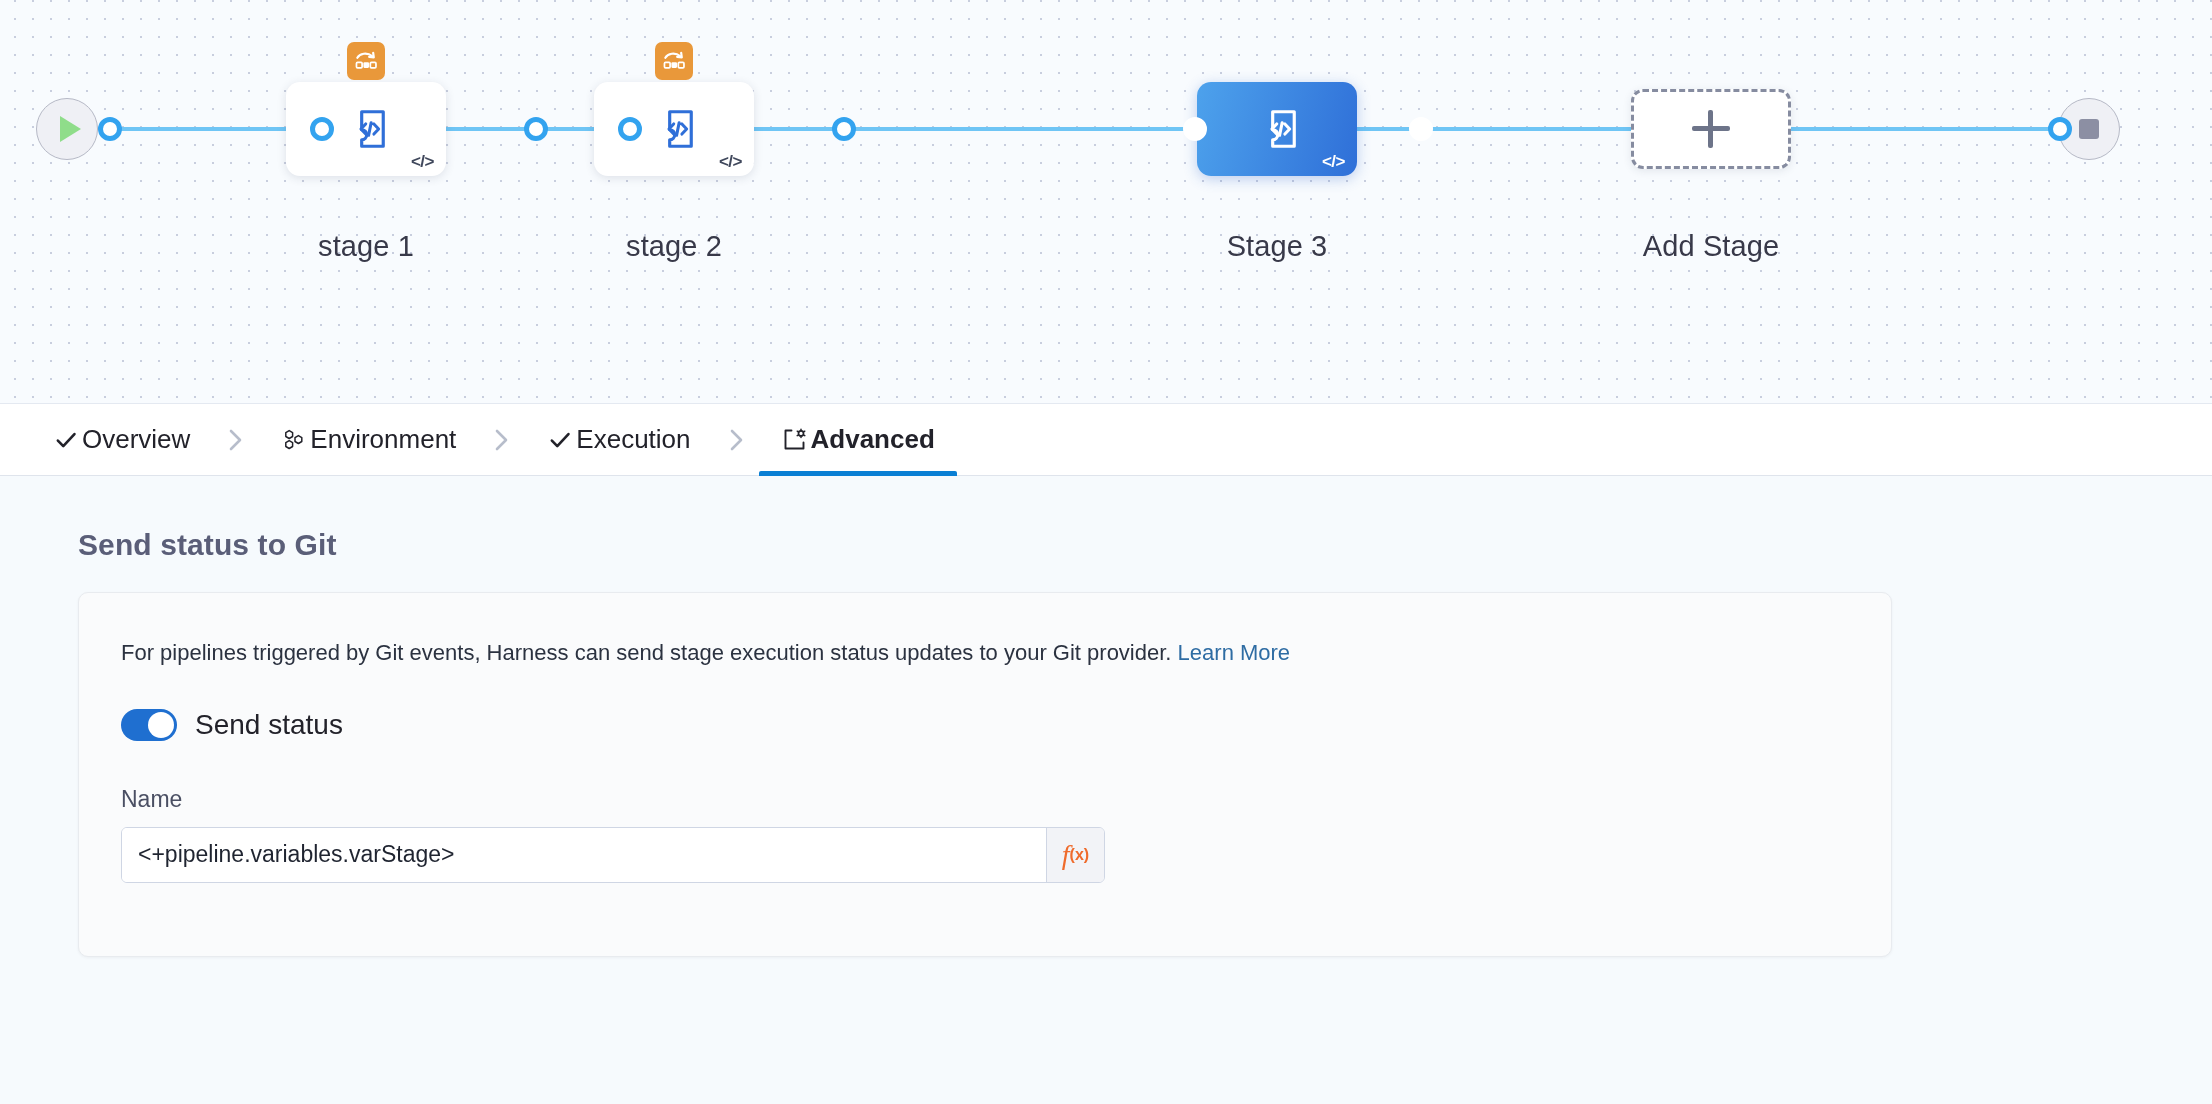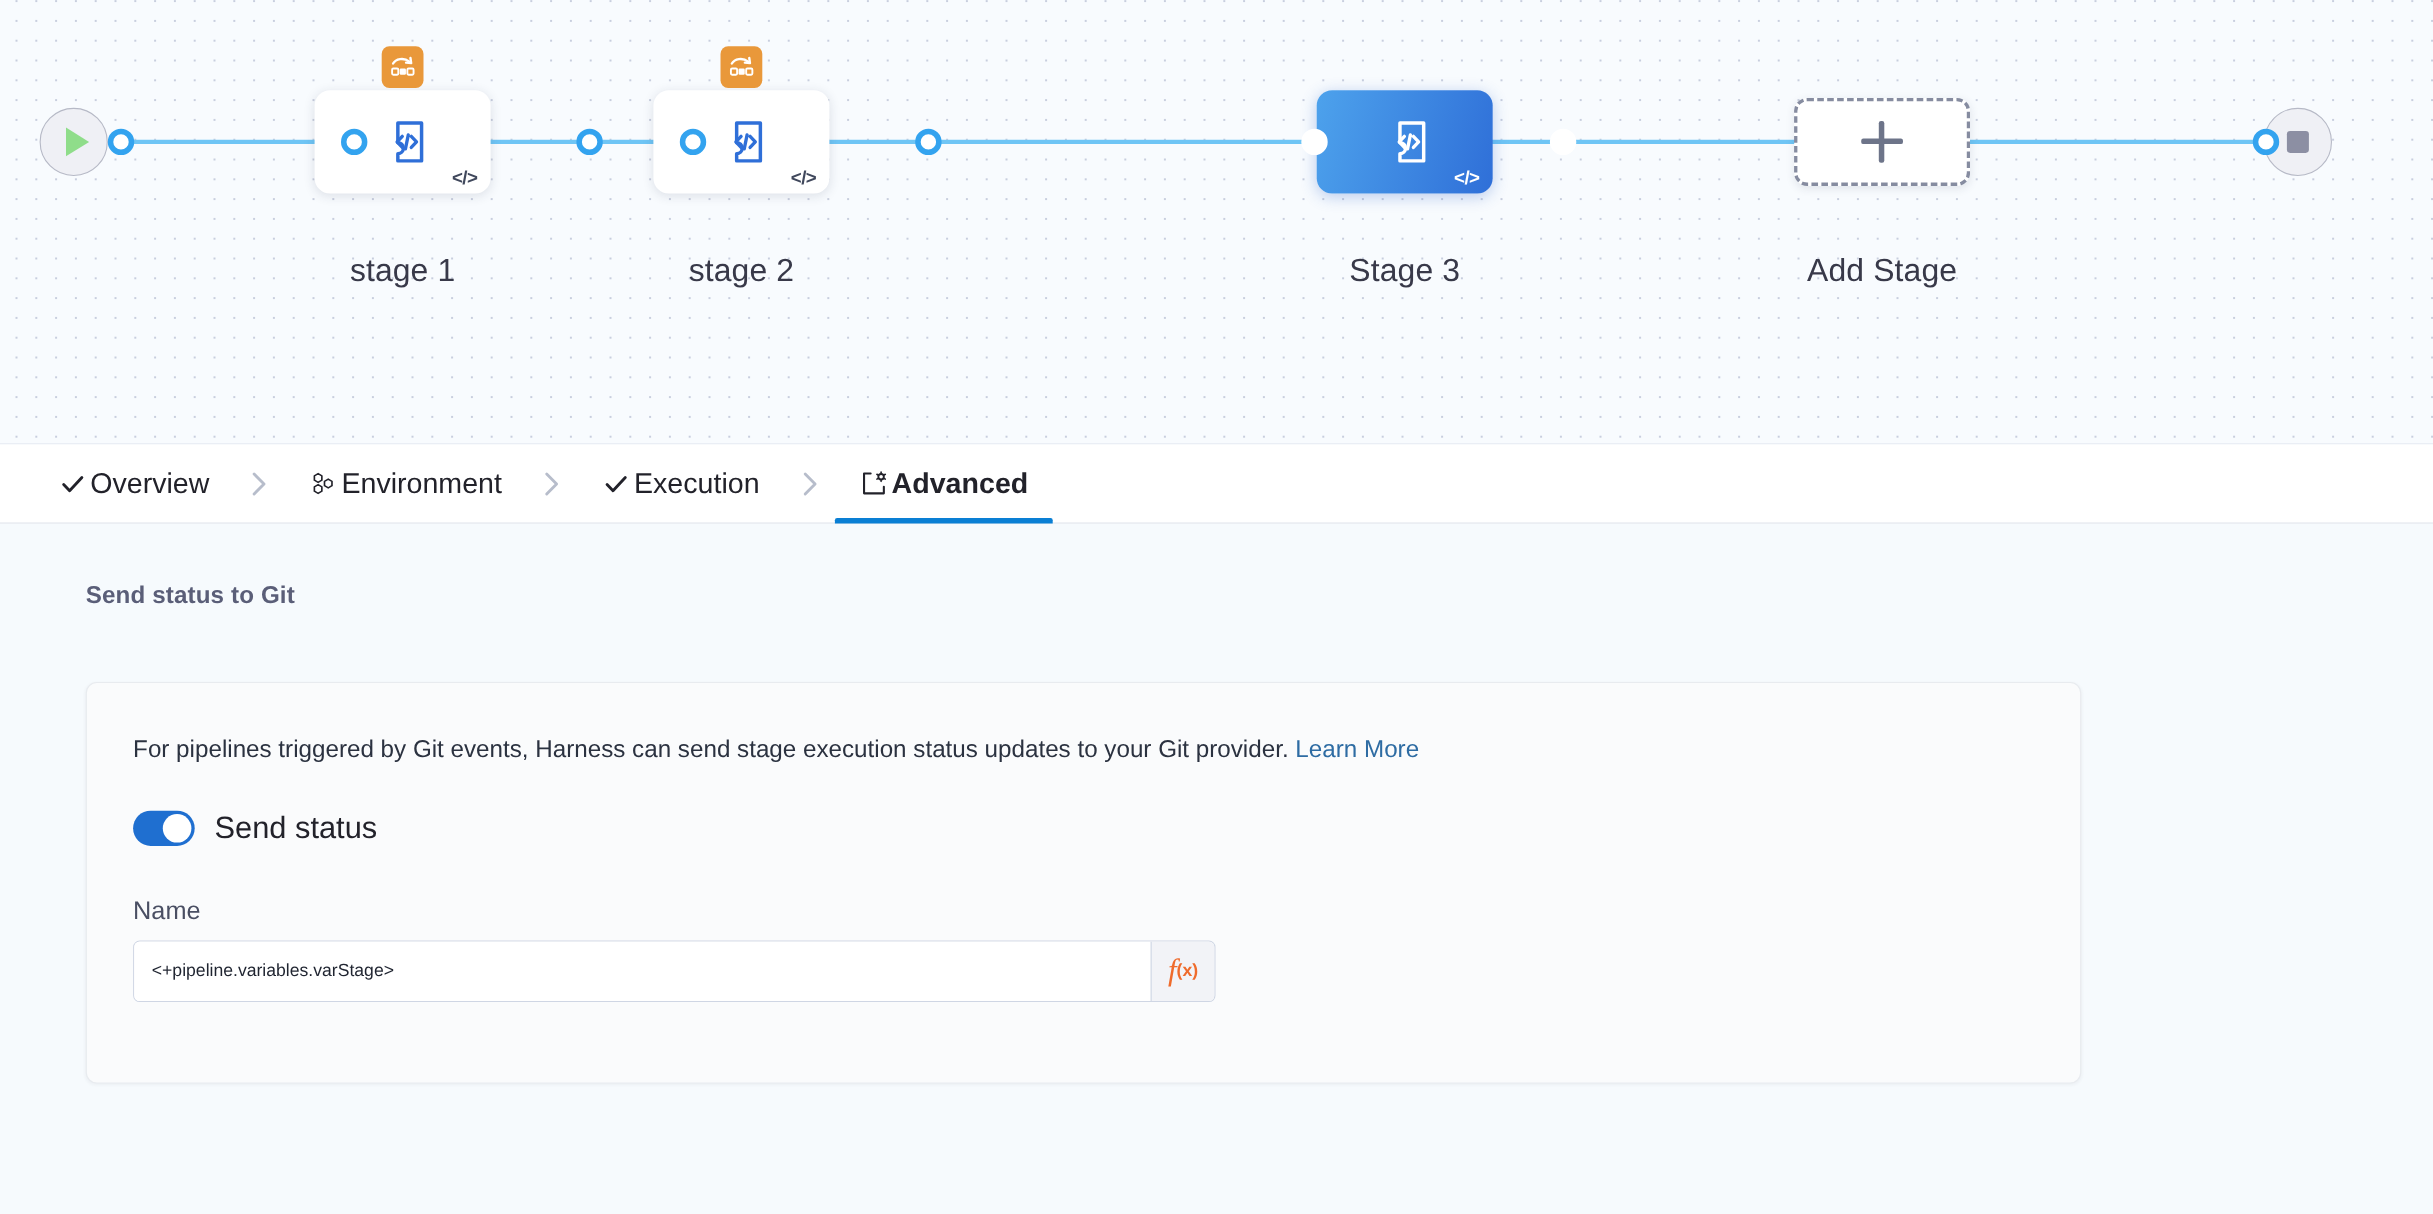--- a/index.html
+++ b/index.html
@@ -208,25 +208,25 @@
     color: #b7bdcb;
   }
 
   
   .main {
     padding: 52px 0 0 78px;
     height: 628px;
     background: #f6fafd;
   }
   .section-title {
-    font-size: 22px;
+    font-size: 30px;
     font-weight: 700;
     color: #5a5e78;
     letter-spacing: .1px;
-    margin-bottom: 66px;
+    margin-bottom: 30px;
   }
   .card {
     width: 1814px;
     background: #fafbfc;
     border: 1px solid #e8ebef;
     border-radius: 10px;
     padding: 45px 0 0 42px;
     height: 365px;
     box-shadow: 0 1px 3px rgba(30,40,60,.05);
   }
@@ -269,21 +269,21 @@
     border-radius: 6px;
     overflow: hidden;
     background: #ffffff;
   }
   .text-input {
     flex: 1;
     border: none;
     outline: none;
     background: #ffffff;
     font-family: "Liberation Sans", sans-serif;
-    font-size: 16px;
+    font-size: 23px;
     color: #1f2430;
     padding: 0 16px;
   }
   .fx-btn {
     width: 58px;
     background: #f2f3f7;
     border-left: 1px solid #cfd6e4;
     display: flex;
     align-items: center;
     justify-content: center;

